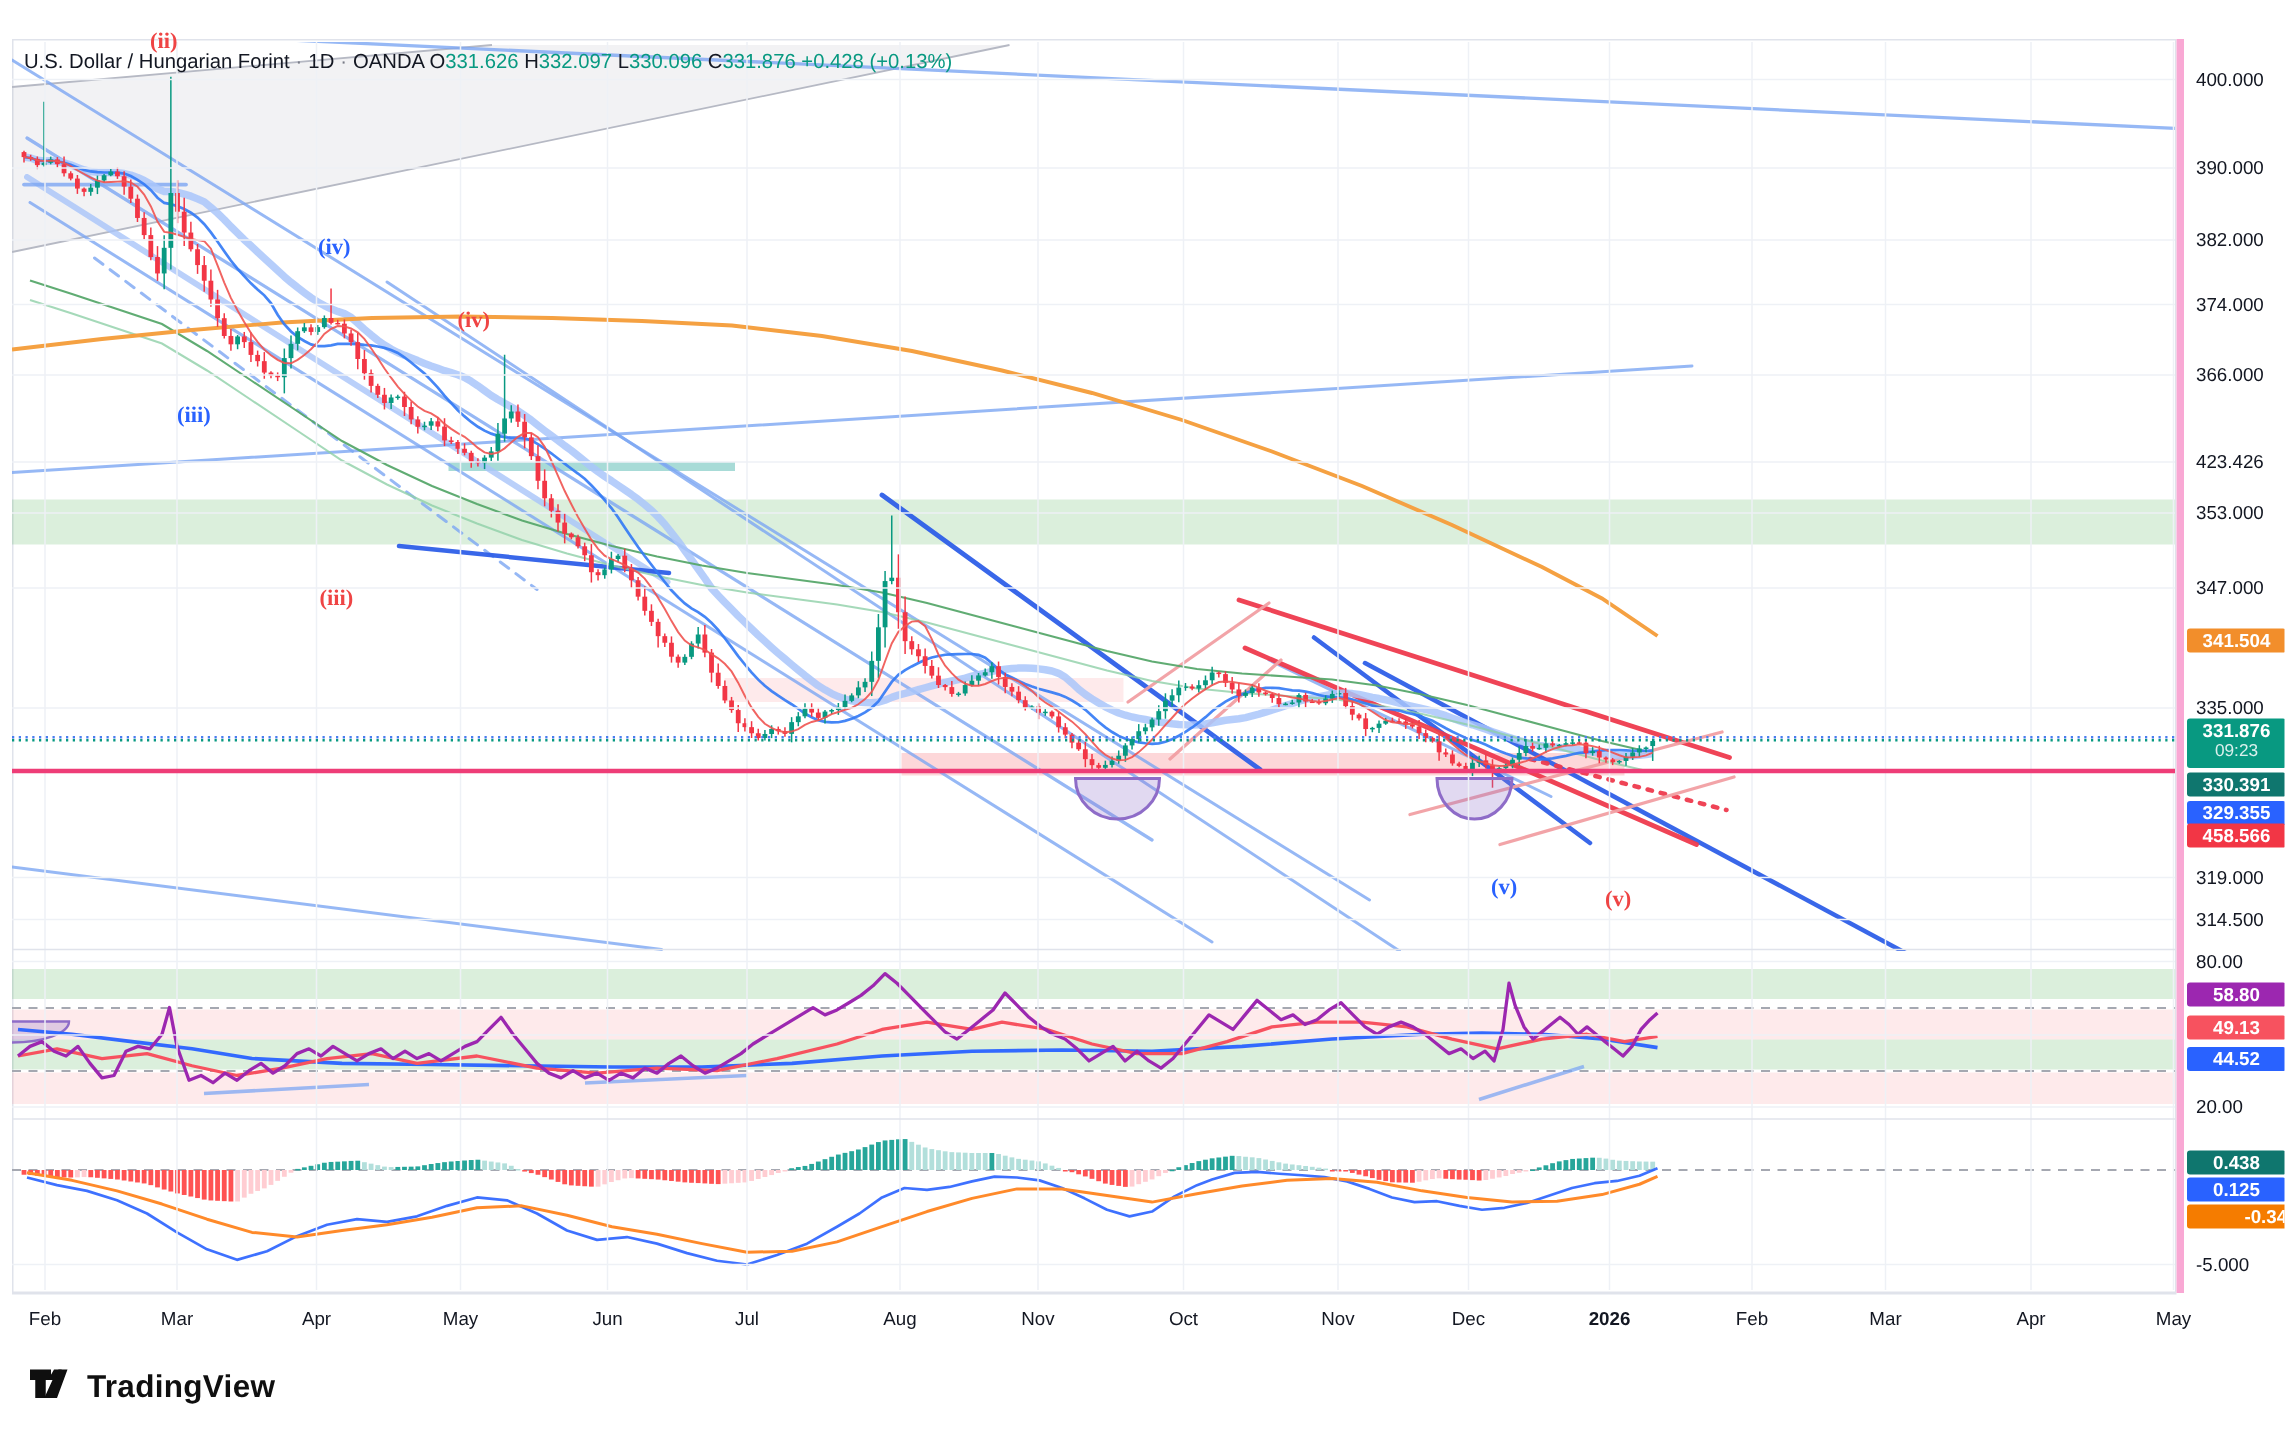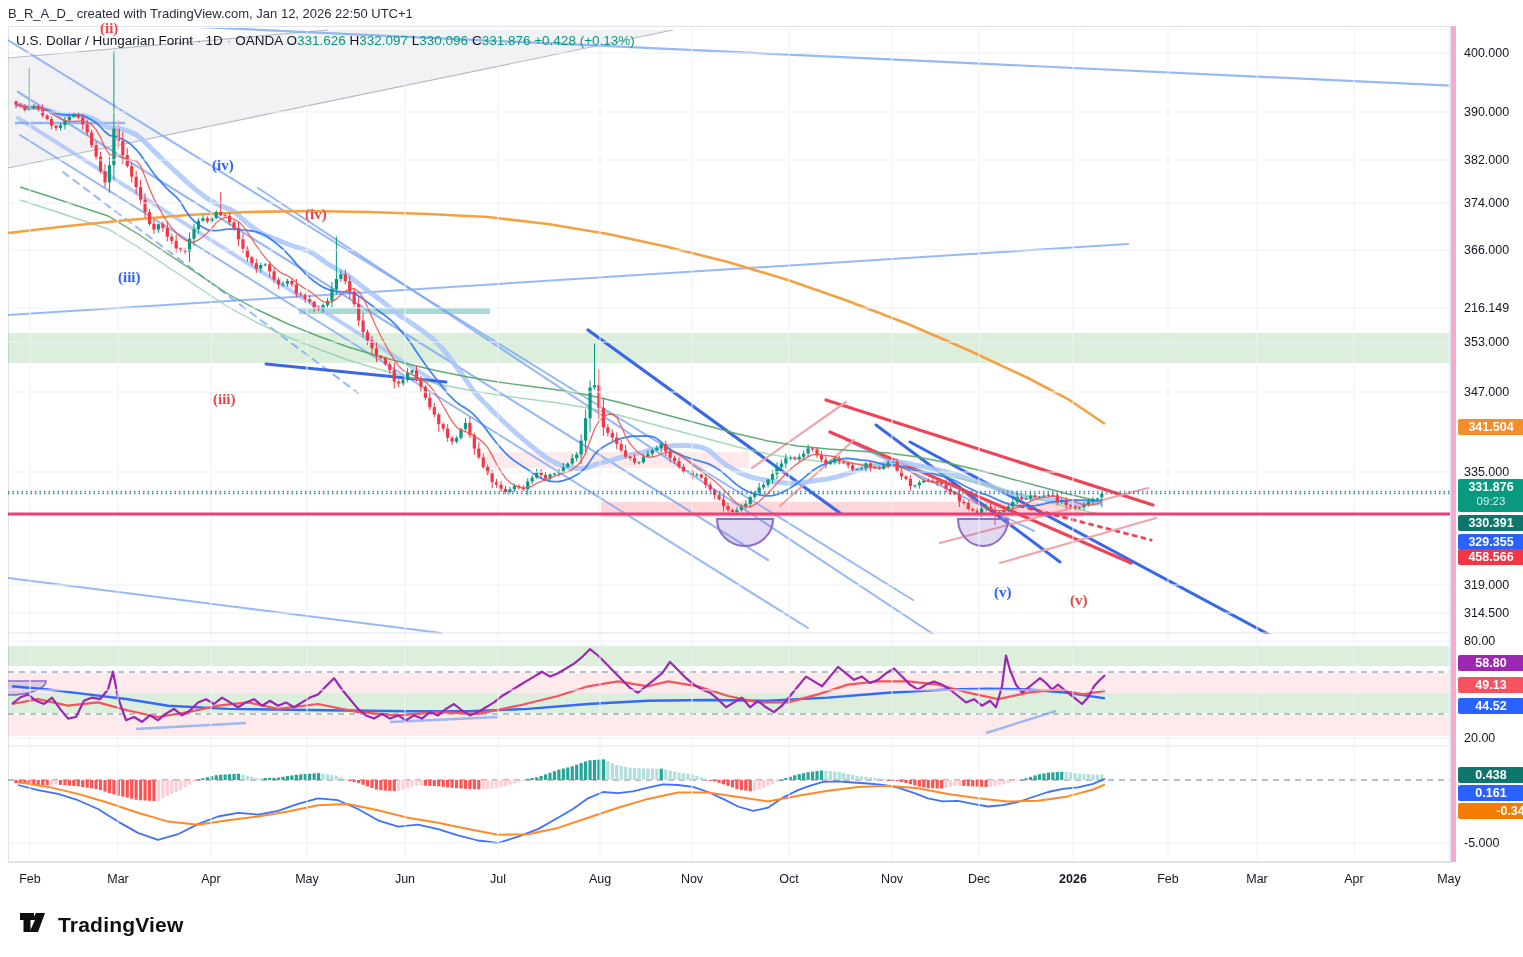--- a/index.html
+++ b/index.html
@@ -22,21 +22,20 @@
   #taxis{position:absolute;left:8px;top:862px;width:1443px;height:34px;border-top:1px solid #e0e3eb;background:#fff;z-index:20;}
   .ttick{position:absolute;top:9px;font-size:12.5px;color:#131722;transform:translateX(-50%);}
   .ttick.bold{font-weight:bold;}
   #logo{position:absolute;left:20px;top:912px;display:flex;align-items:center;z-index:40;}
   #logo-text{font-size:21px;font-weight:bold;color:#0f0f0f;margin-left:8px;letter-spacing:.2px;}
 </style>
 </head>
 <body>
 
 <div id="app">
-  <div id="attribution">B_R_A_D_ created with TradingView.com, Jan 12, 2026 22:50 UTC+1</div>
 
   <div id="chart-frame"></div>
   <svg id="plot" width="1443" height="836">
       <defs>
         <clipPath id="clipMain">
           <rect x="0" y="2" width="1442" height="606"></rect>
         </clipPath>
         <clipPath id="clipLower">
           <rect x="0" y="607" width="1442" height="227"></rect>
         </clipPath>
@@ -882,39 +881,39 @@
     <span class="ltr">C</span><span class="grn">331.876</span>
     <span class="grn">+0.428 (+0.13%)</span>
   </div>
 
   <div id="paxis">
       <div class="ptick" style="top: 27px;">400.000</div>
       <div class="ptick" style="top: 86px;">390.000</div>
       <div class="ptick" style="top: 134px;">382.000</div>
       <div class="ptick" style="top: 177px;">374.000</div>
       <div class="ptick" style="top: 224px;">366.000</div>
-      <div class="ptick" style="top: 282px;">216.149</div>
+      <div class="ptick" style="top: 282px;">423.426</div>
       <div class="ptick" style="top: 316px;">353.000</div>
       <div class="ptick" style="top: 366px;">347.000</div>
       <div class="ptick" style="top: 446px;">335.000</div>
       <div class="ptick" style="top: 559px;">319.000</div>
       <div class="ptick" style="top: 587px;">314.500</div>
       <div class="ptick" style="top: 615px;">80.00</div>
       <div class="ptick" style="top: 712px;">20.00</div>
       <div class="ptick" style="top: 817px;">-5.000</div>
       <div class="pbadge" style="top: 393px; background: rgb(242, 142, 43);">341.504</div>
       <div class="pbadge" style="top: 453px; background: rgb(8, 153, 129); height: 31px;">331.876<span class="sub">09:23</span></div>
       <div class="pbadge" style="top: 489px; background: #0f766e;">330.391</div>
       <div class="pbadge" style="top: 508px; background: rgb(41, 98, 255);">329.355</div>
       <div class="pbadge" style="top: 523px; background: rgb(242, 54, 69);">458.566</div>
       <div class="pbadge" style="top: 629px; background: rgb(156, 39, 176);">58.80</div>
       <div class="pbadge" style="top: 651px; background: rgb(247, 82, 95);">49.13</div>
       <div class="pbadge" style="top: 672px; background: rgb(41, 98, 255);">44.52</div>
       <div class="pbadge" style="top: 741px; background: #0f766e;">0.438</div>
-      <div class="pbadge" style="top: 759px; background: rgb(41, 98, 255);">0.161</div>
+      <div class="pbadge" style="top: 759px; background: rgb(41, 98, 255);">0.125</div>
       <div class="pbadge" style="top: 777px; background: rgb(245, 124, 0); padding-left: 27px;">-0.345</div>
     </div>
   <div id="taxis">
       <div class="ttick" style="left: 22px;">Feb</div>
       <div class="ttick" style="left: 110px;">Mar</div>
       <div class="ttick" style="left: 203px;">Apr</div>
       <div class="ttick" style="left: 299px;">May</div>
       <div class="ttick" style="left: 397px;">Jun</div>
       <div class="ttick" style="left: 490px;">Jul</div>
       <div class="ttick" style="left: 592px;">Aug</div>

